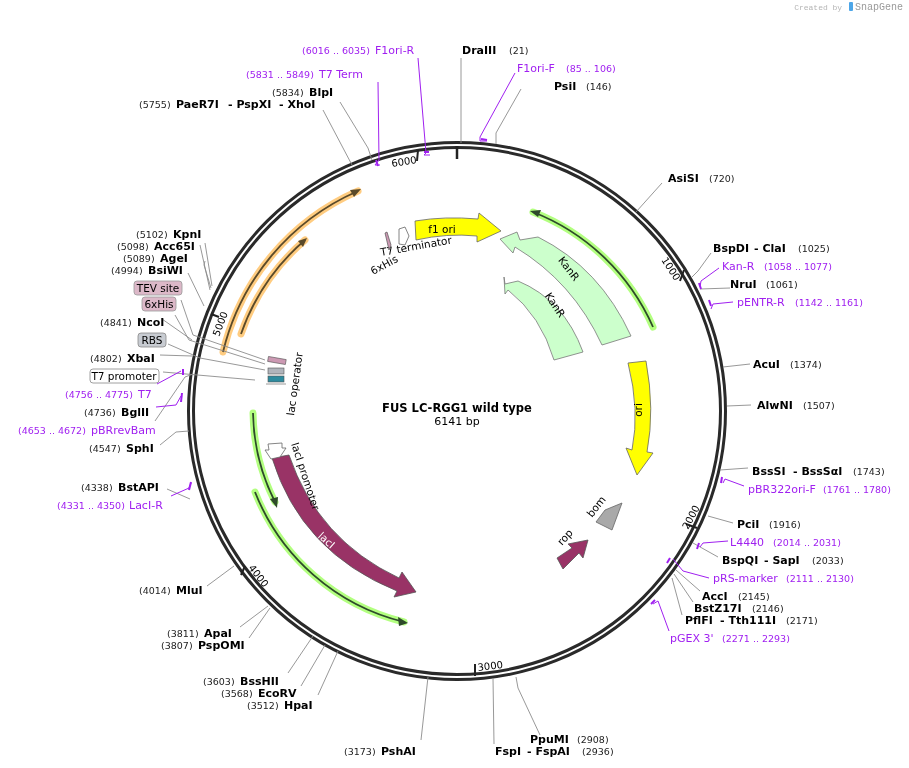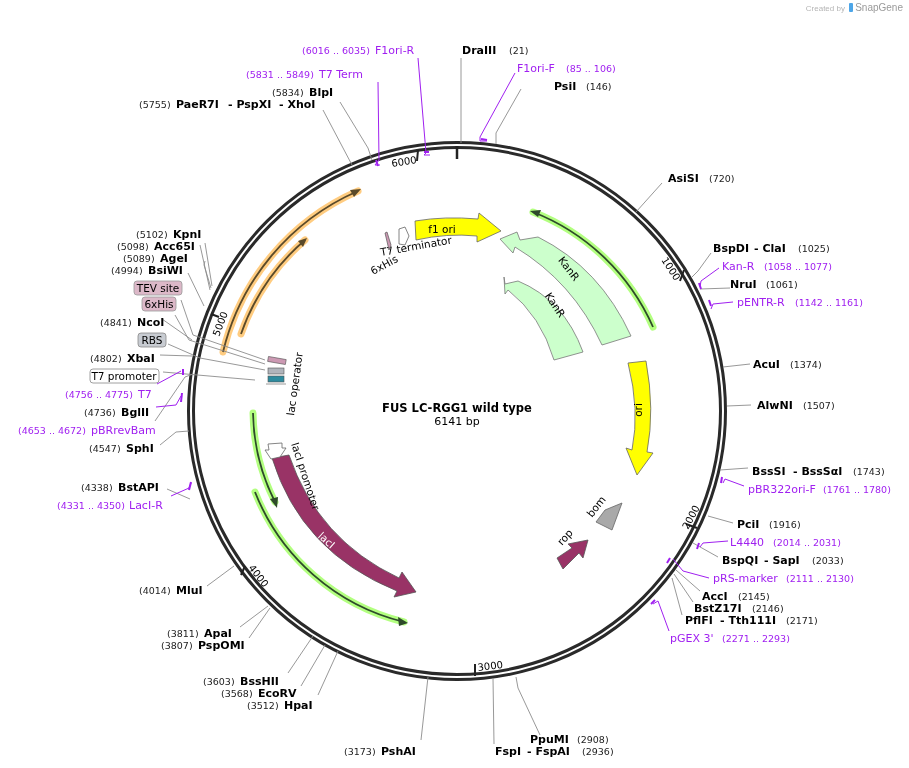--- a/index.html
+++ b/index.html
@@ -1,18 +1,18 @@
 <!DOCTYPE html>
 <html><head>
 <meta charset="utf-8">
 <style>
   html, body { margin: 0; padding: 0; background: #ffffff; }
   body { width: 909px; height: 768px; position: relative; overflow: hidden; font-family: "DejaVu Sans", sans-serif; }
   #map { position: absolute; left: 0; top: 0; width: 909px; height: 768px; }
-  .credit { position: absolute; right: 6px; top: 2px; font-size: 8px; color: #b5b5b5; font-family: Liberation Sans, sans-serif; text-align: right; }
+  .credit { position: absolute; right: 6px; top: 2px; font-size: 8px; color: #b5b5b5; font-family: Liberation Mono, monospace; text-align: right; }
   .credit .brand { font-size: 10px; color: #9a9a9a; }
   .credit .logo { display: inline-block; width: 4px; height: 9px; background: #4da6e8; border-radius: 1px; margin: 0 2px; vertical-align: -1px; }
   text { font-family: "DejaVu Sans", sans-serif; }
   .enz { font-weight: bold; font-size: 11px; fill: #000; }
   .pos { font-size: 9.5px; fill: #222; }
   .primer { font-size: 11px; fill: #a020f0; }
   .ppos { font-size: 9.5px; fill: #a020f0; }
   .title { font-weight: bold; font-size: 11.5px; fill: #000; }
   .bp { font-size: 11px; fill: #000; }
   .featlbl { font-size: 10.5px; fill: #000; }

